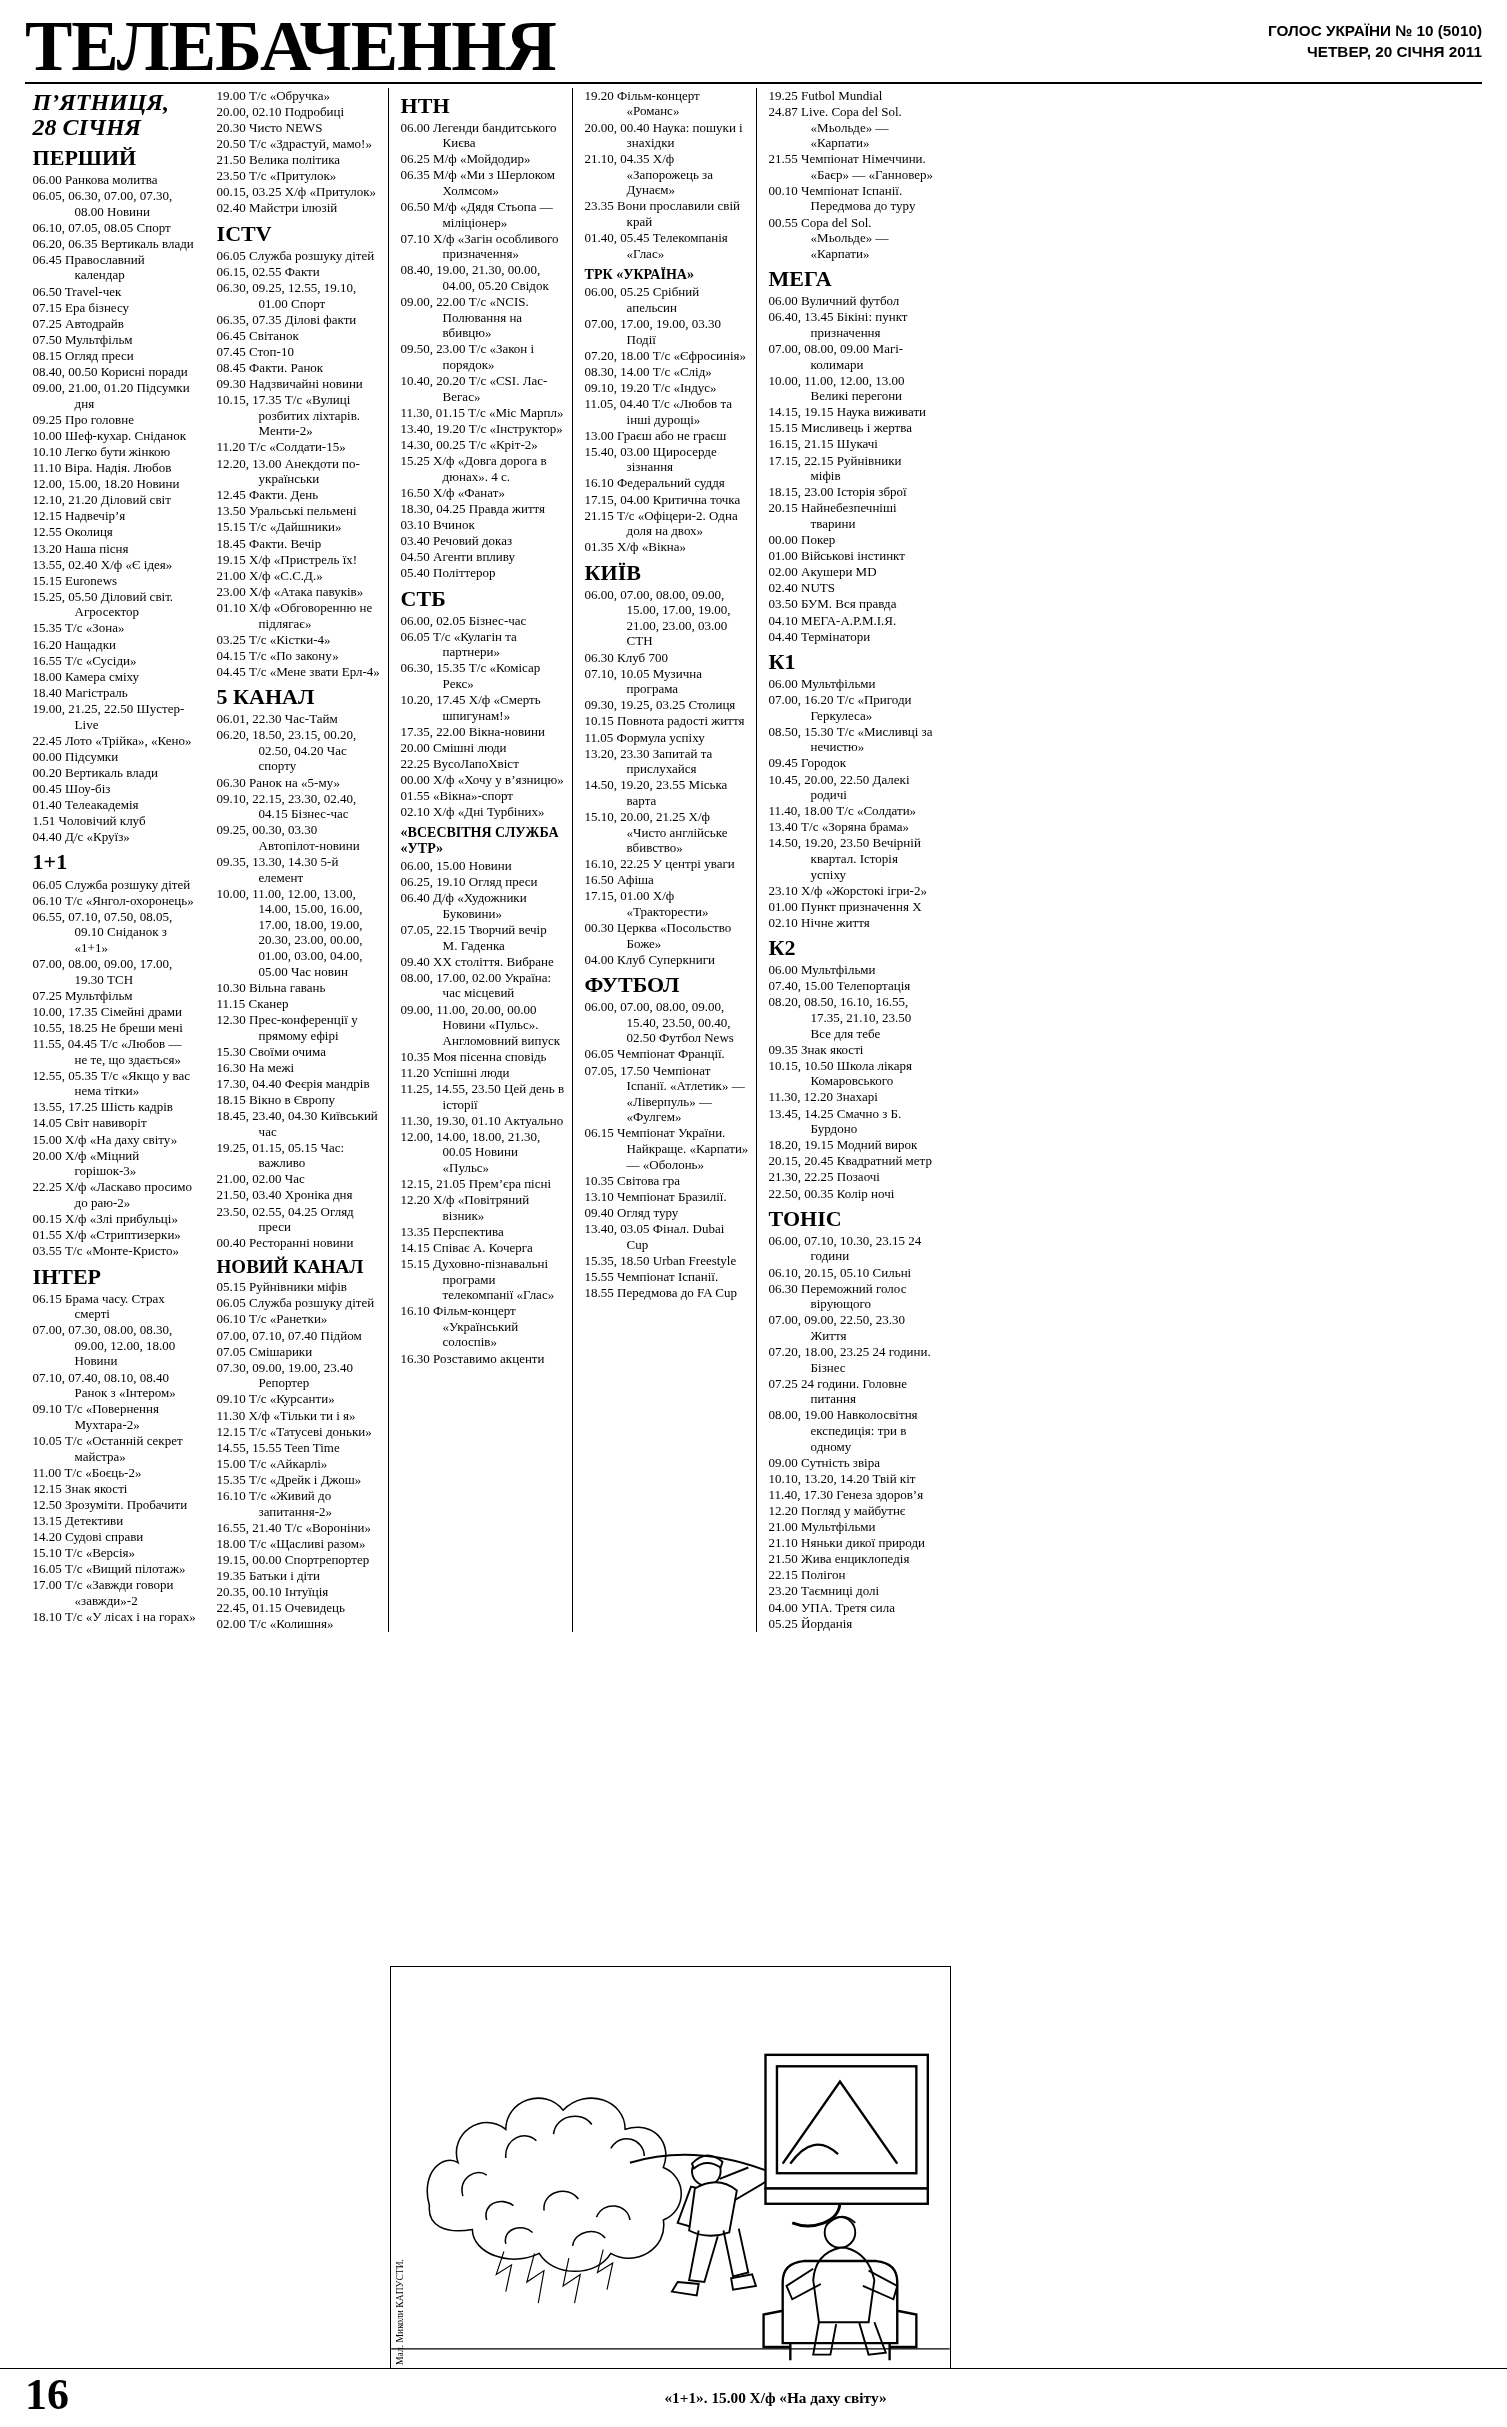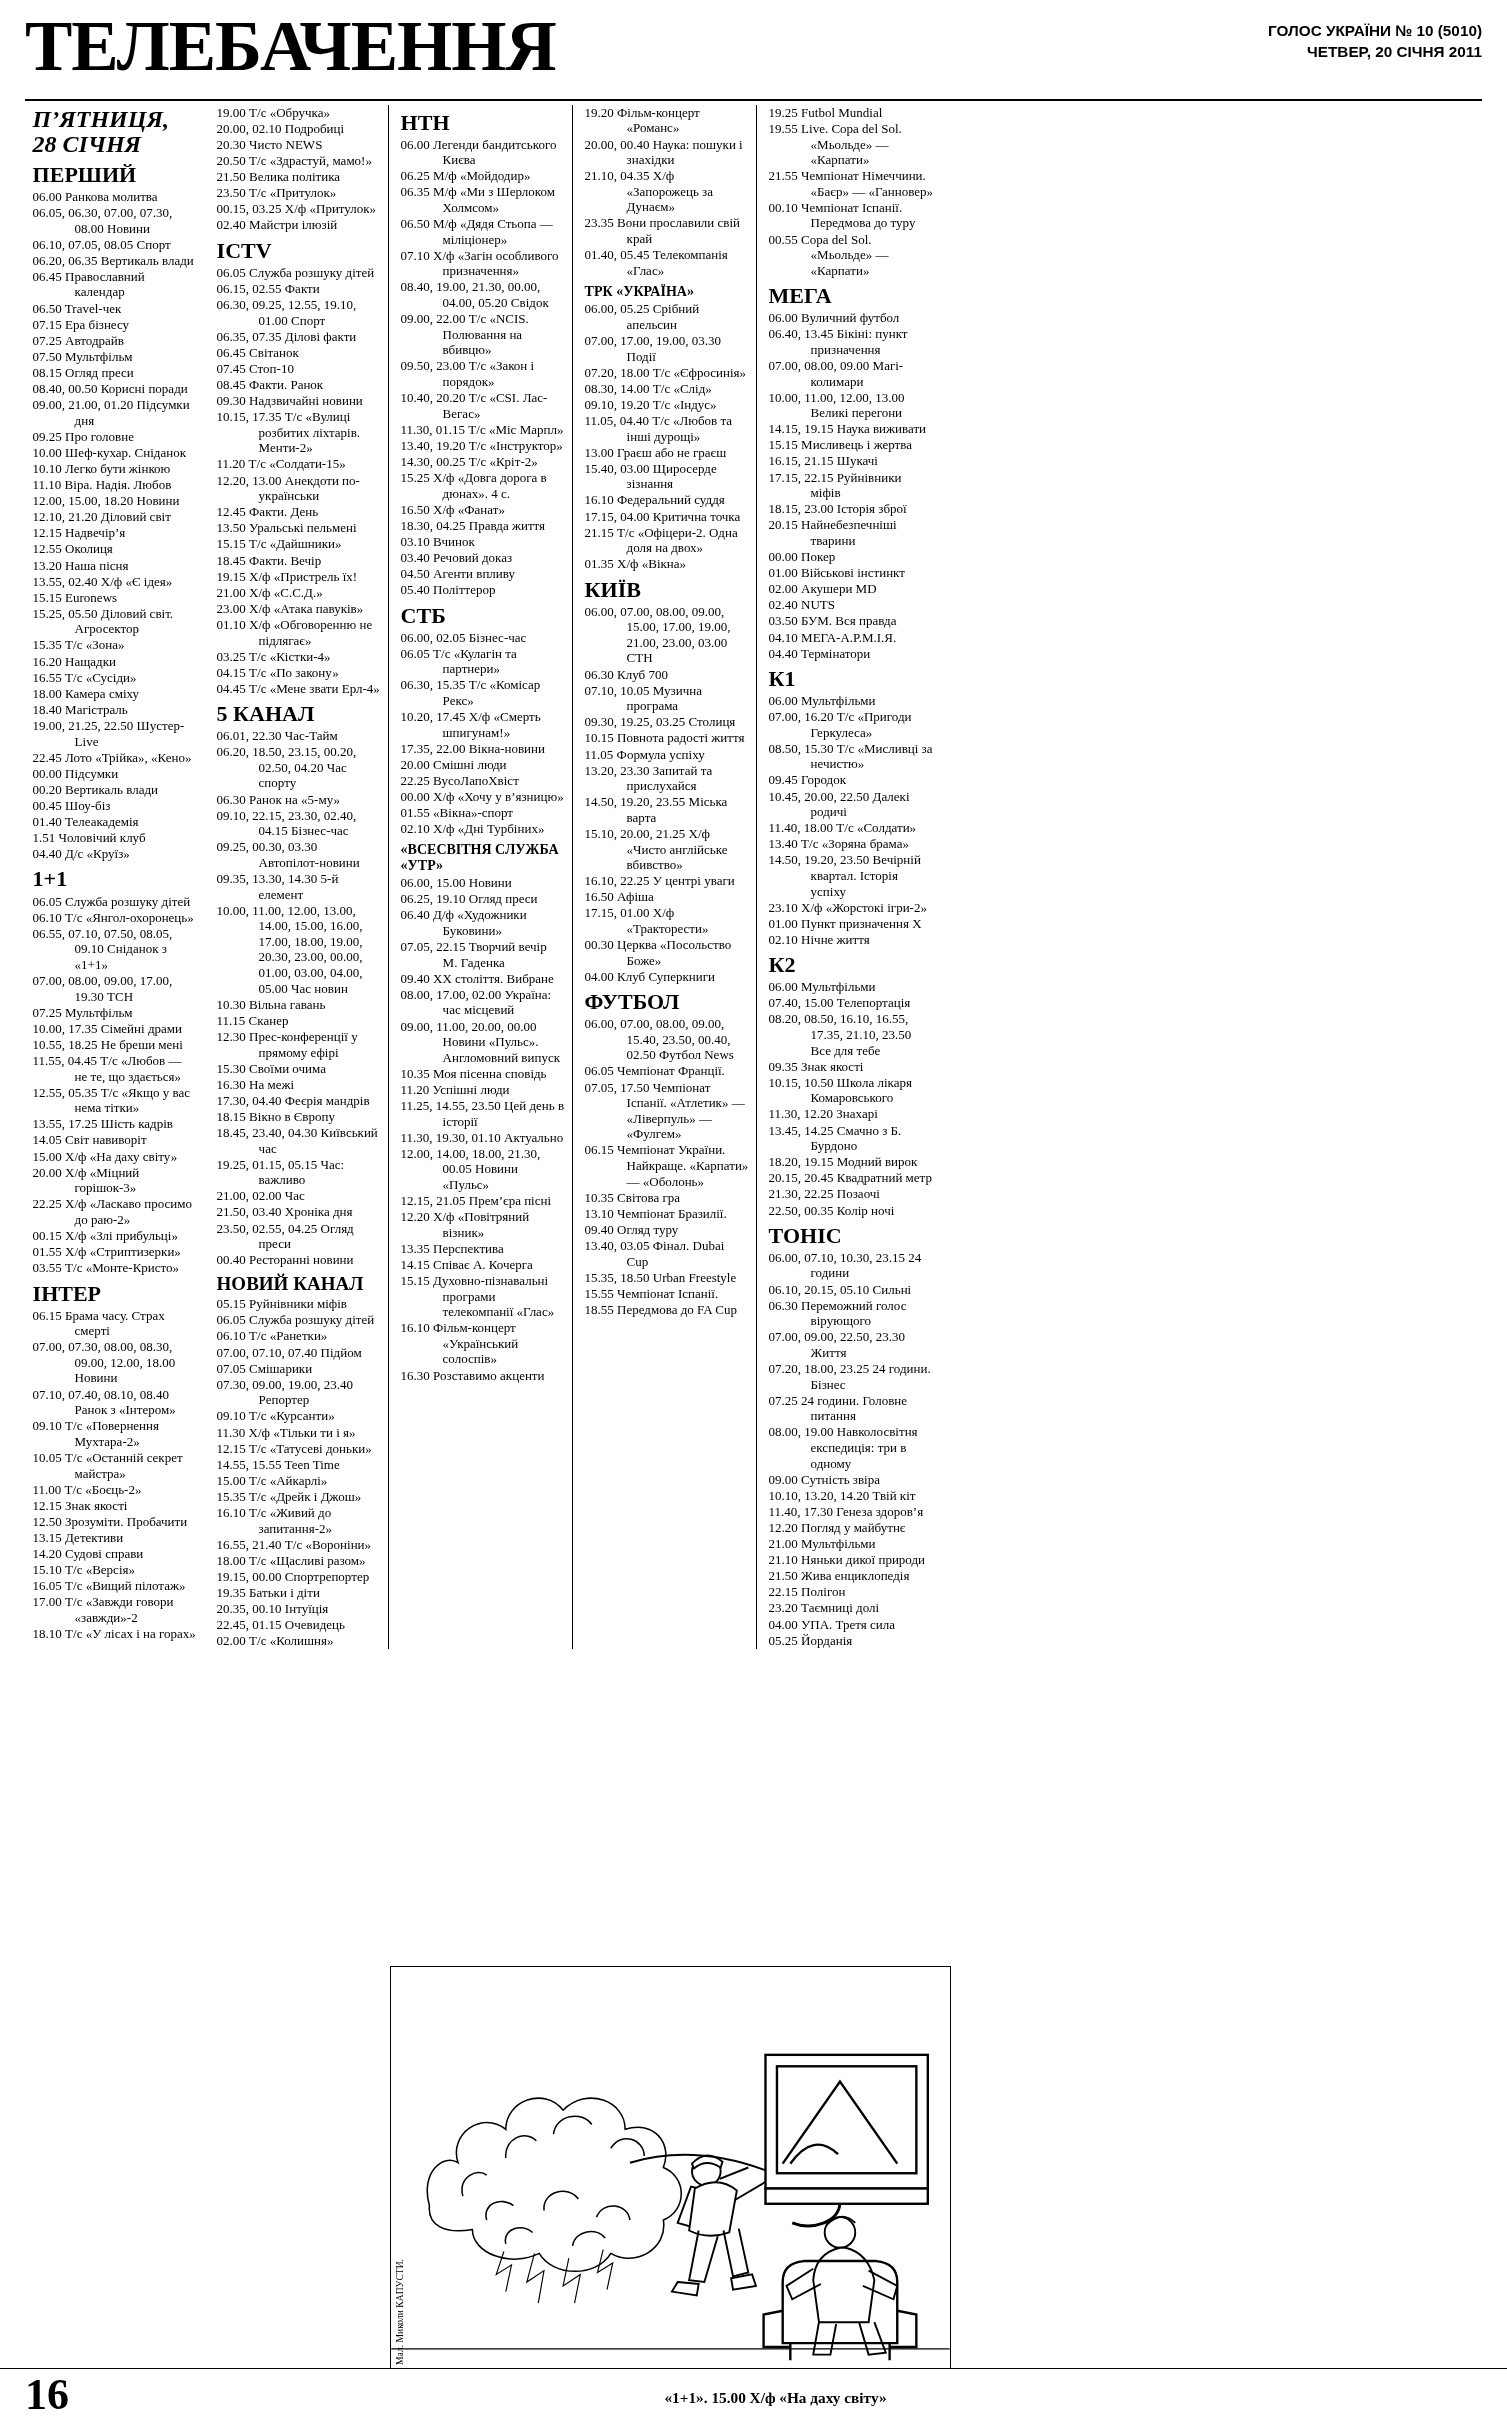--- a/index.html
+++ b/index.html
@@ -1,19 +1,19 @@
 <!DOCTYPE html>
 <html><head>
 <meta charset="utf-8">
 <style>
   html,body{margin:0;padding:0;background:#fff;}
   body{width:1507px;height:2428px;font-family:"Liberation Serif",serif;color:#000;position:relative;overflow:hidden;}
   .page{width:1507px;height:2428px;position:relative;box-sizing:border-box;padding:13.4px 25px 0 25px;}
   
-  .masthead{display:flex;align-items:flex-start;justify-content:space-between;border-bottom:2.9px solid #000;padding-bottom:18px;}
+  .masthead{display:flex;align-items:flex-start;justify-content:space-between;border-bottom:2.9px solid #000;padding-bottom:1px;}
   .mast-title{font-family:"Liberation Serif",serif;font-weight:bold;font-size:71px;line-height:0.95;letter-spacing:-1px;}
   .mast-right{text-align:right;font-size:15.3px;font-weight:bold;line-height:1.35;padding-top:7.6px;font-family:"Liberation Sans",sans-serif;}
   
   .cols{display:flex;margin-top:4px;gap:4px;}
   .col{width:180px;padding:0 7.6px;border-right:1px solid #000;box-sizing:border-box;}
   .col:last-child{border-right:none;}
   .col.c1{border-right:none;}
   .dayhead{font-style:italic;font-weight:bold;font-size:24px;line-height:1.05;margin:1.9px 0 3.8px 0;}
   .chanhead{font-weight:bold;font-size:22px;line-height:1.1;margin:5.7px 0 1.9px 0;}
   .chanhead.small{font-size:19px;}
@@ -317,21 +317,21 @@
           <li>09.40  Огляд туру</li>
           <li>13.40, 03.05 Фінал. Dubai Cup</li>
           <li>15.35, 18.50 Urban Freestyle</li>
           <li>15.55  Чемпіонат Іспанії.</li>
           <li>18.55  Передмова до FA Cup</li>
         </ul>
       </div>
       <div class="col c5">
         <ul class="sched">
           <li>19.25  Futbol Mundial</li>
-          <li>19.55  Live. Copa del Sol. «Мьольде» — «Карпати»</li>
+          <li>24.87  Live. Copa del Sol. «Мьольде» — «Карпати»</li>
           <li>21.55  Чемпіонат Німеччини. «Баєр» — «Ганновер»</li>
           <li>00.10  Чемпіонат Іспанії. Передмова до туру</li>
           <li>00.55  Copa del Sol. «Мьольде» — «Карпати»</li>
         </ul>
         <div class="chanhead">МЕГА</div>
         <ul class="sched">
           <li>06.00  Вуличний футбол</li>
           <li>06.40, 13.45 Бікіні: пункт призначення</li>
           <li>07.00, 08.00, 09.00 Магі-колимари</li>
           <li>10.00, 11.00, 12.00, 13.00 Великі перегони</li>

